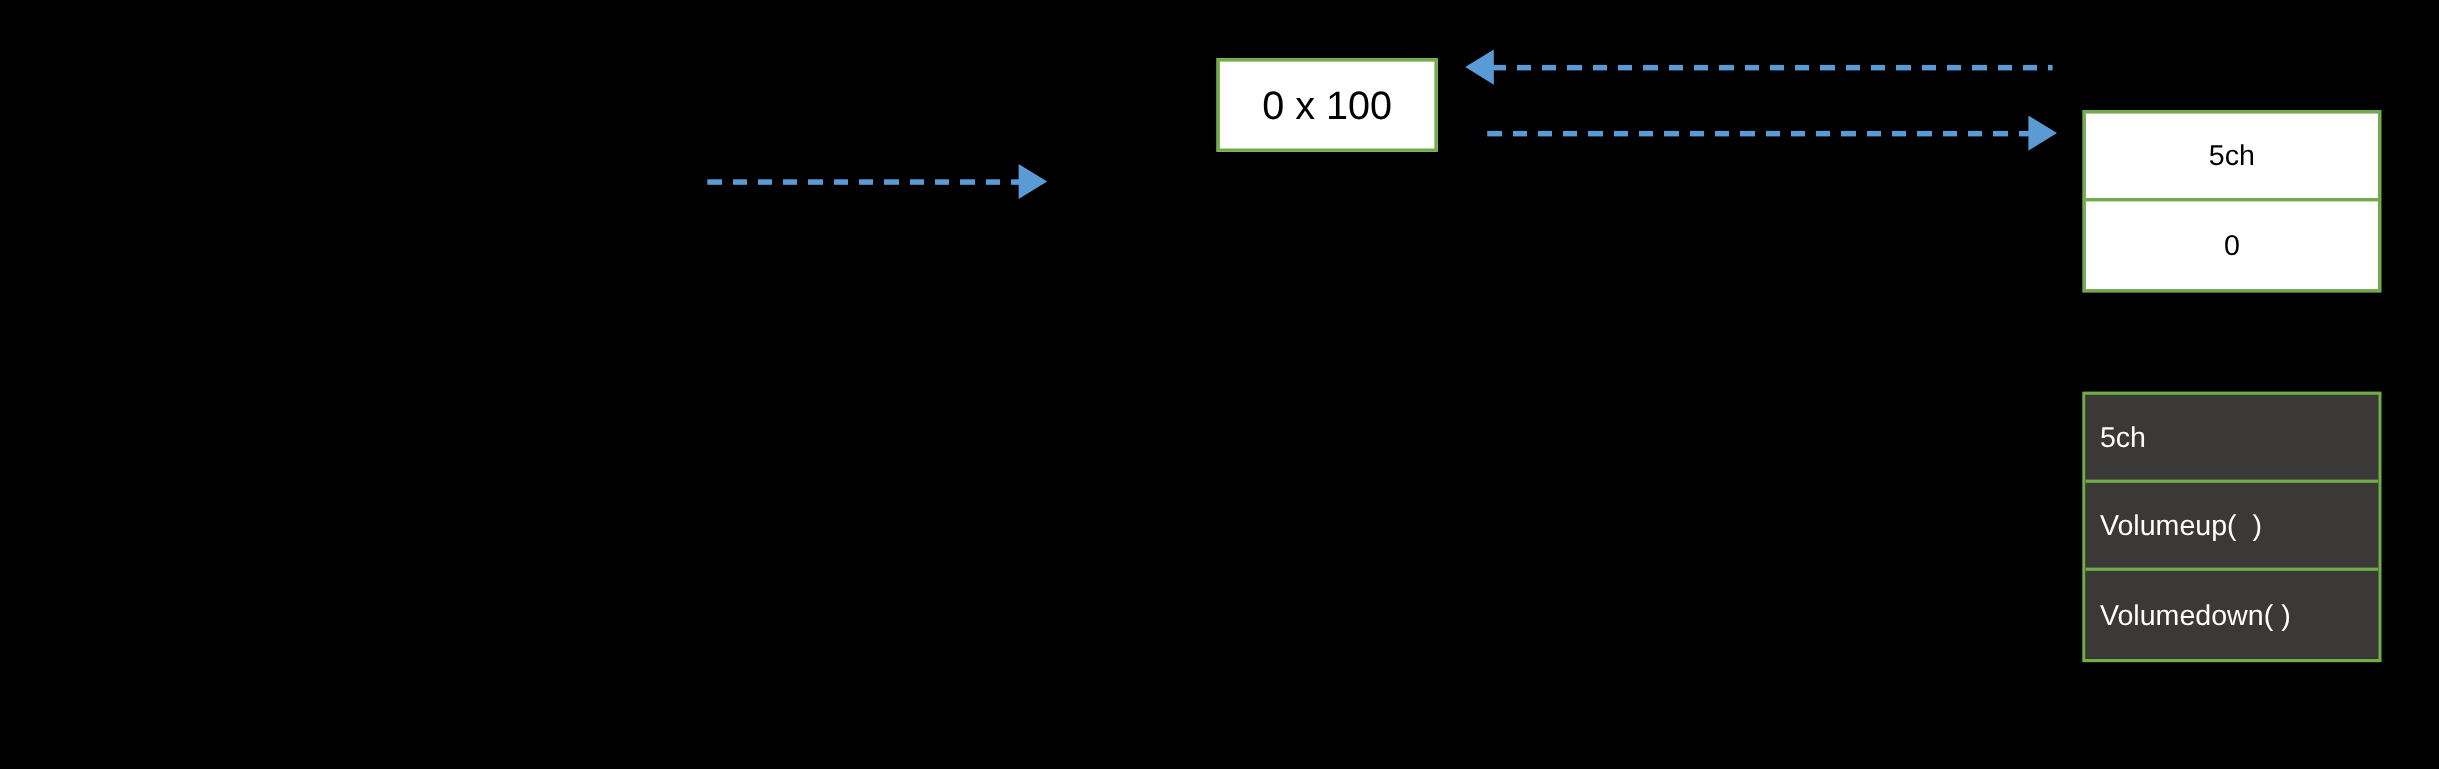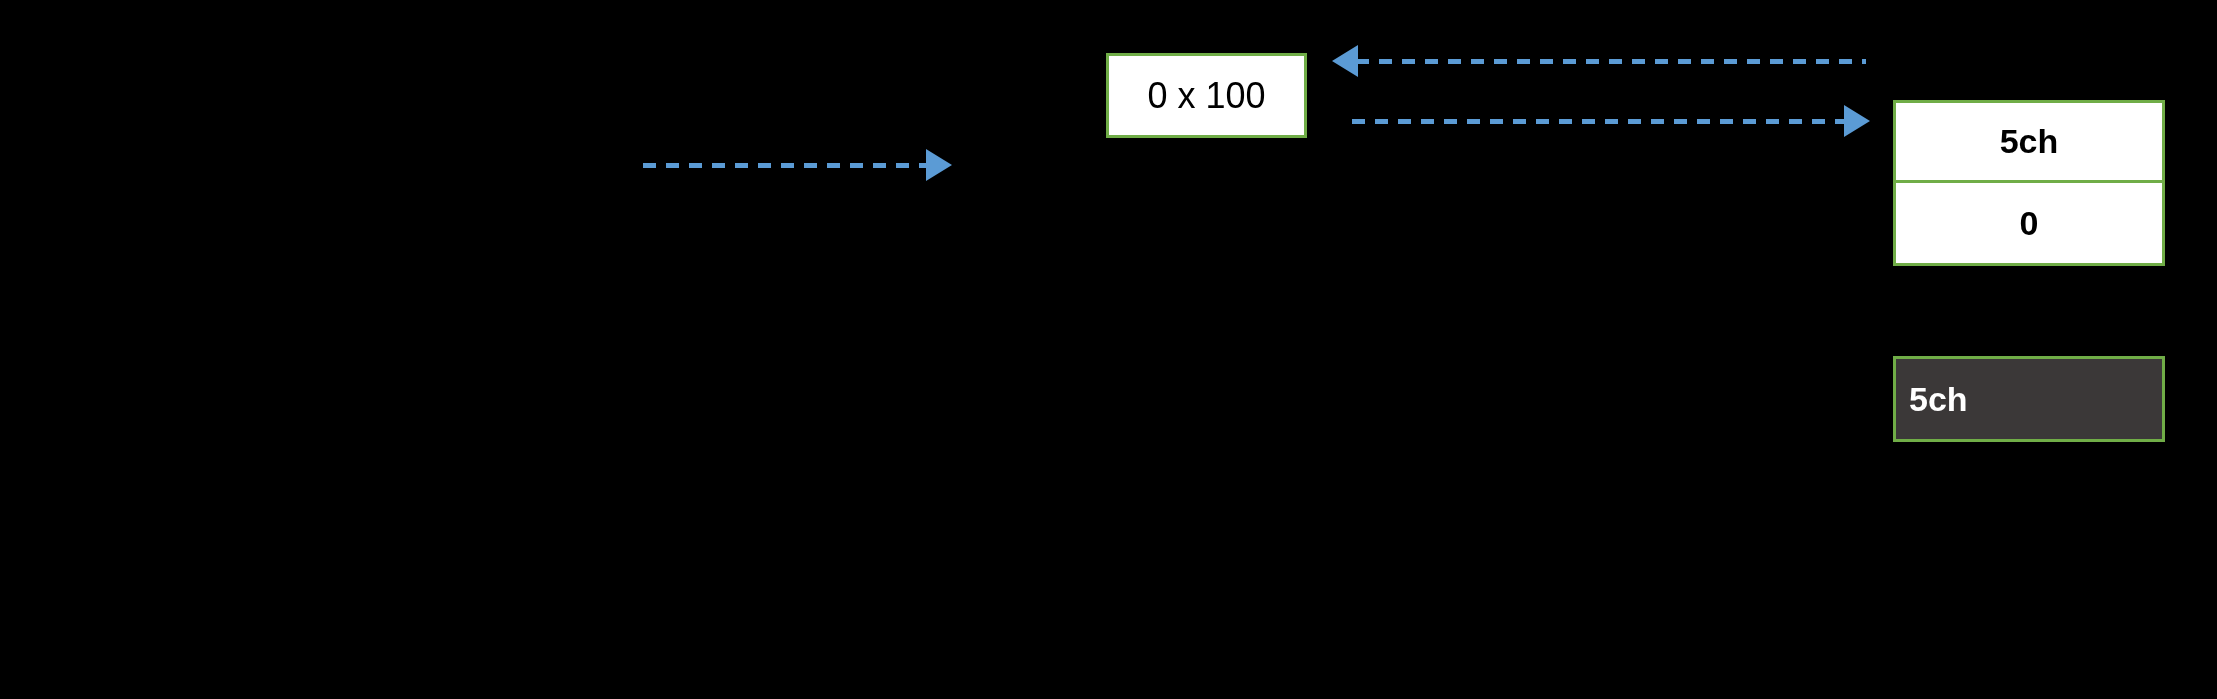--- a/index.html
+++ b/index.html
@@ -68,24 +68,23 @@
     box-sizing: border-box;
     border: 3px solid #70AD47;
   }
   .sec-values { top: 100px; }
   .sec-methods { top: 356px; }
   .cell {
     box-sizing: border-box;
     height: 80px;
     display: flex;
     align-items: center;
-    font-size: 34px;
+    font-size: 26px;
     white-space: pre;
     border-bottom: 3px solid #70AD47;
-    font-weight: bold;
   }
   .cell:last-child { border-bottom: none; }
   .cell-white {
     background: #ffffff;
     color: #000000;
     justify-content: center;
   }
   .cell-dark {
     background: #3B3838;
     color: #ffffff;
@@ -117,15 +116,17 @@
     <div class="arrowhead head-right" style="left:492px; top:0;"></div>
   </div>
 
   <div class="obj-section sec-values">
     <div class="cell cell-white">5ch</div>
     <div class="cell cell-white">0</div>
   </div>
 
   <div class="obj-section sec-methods">
     <div class="cell cell-dark">5ch</div>
+    <div class="cell cell-dark">Volumeup(  )</div>
+    <div class="cell cell-dark">Volumedown( )</div>
   </div>
 
 </div>
 
 </body></html>

